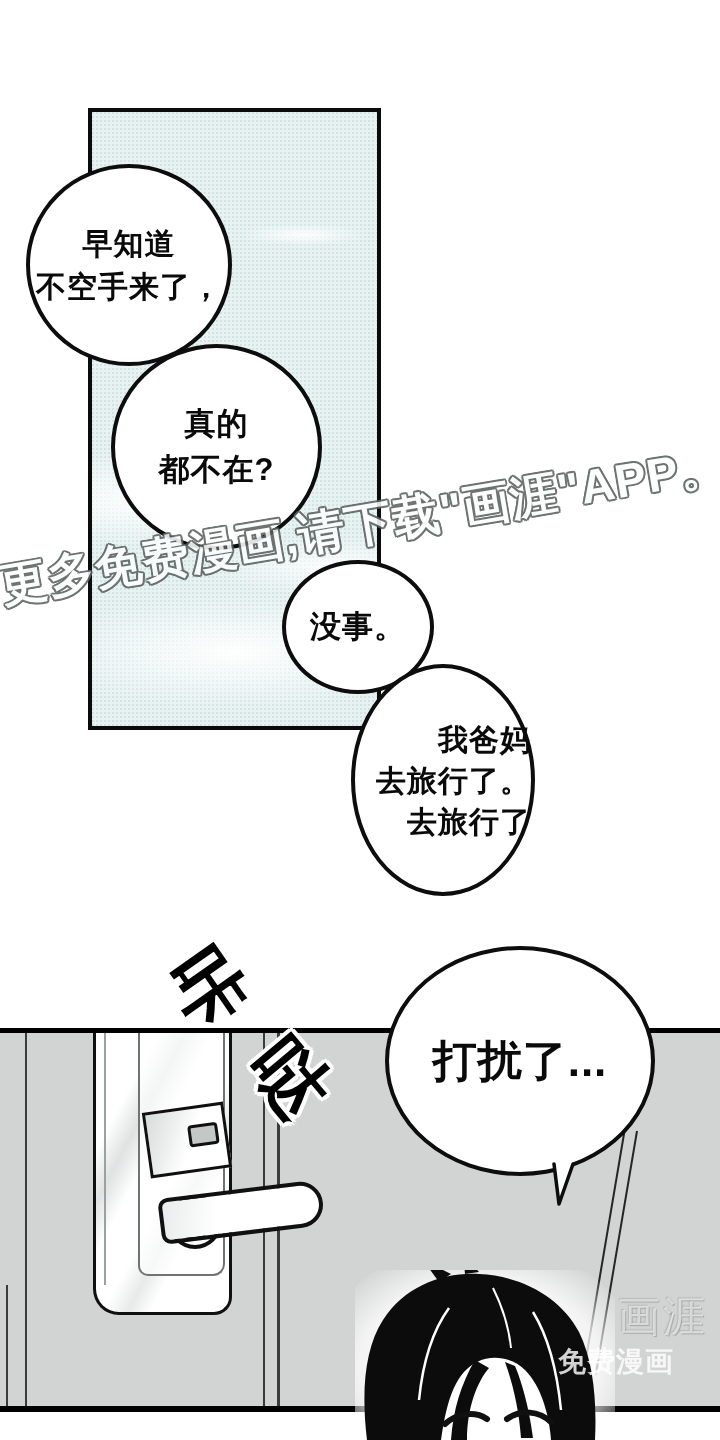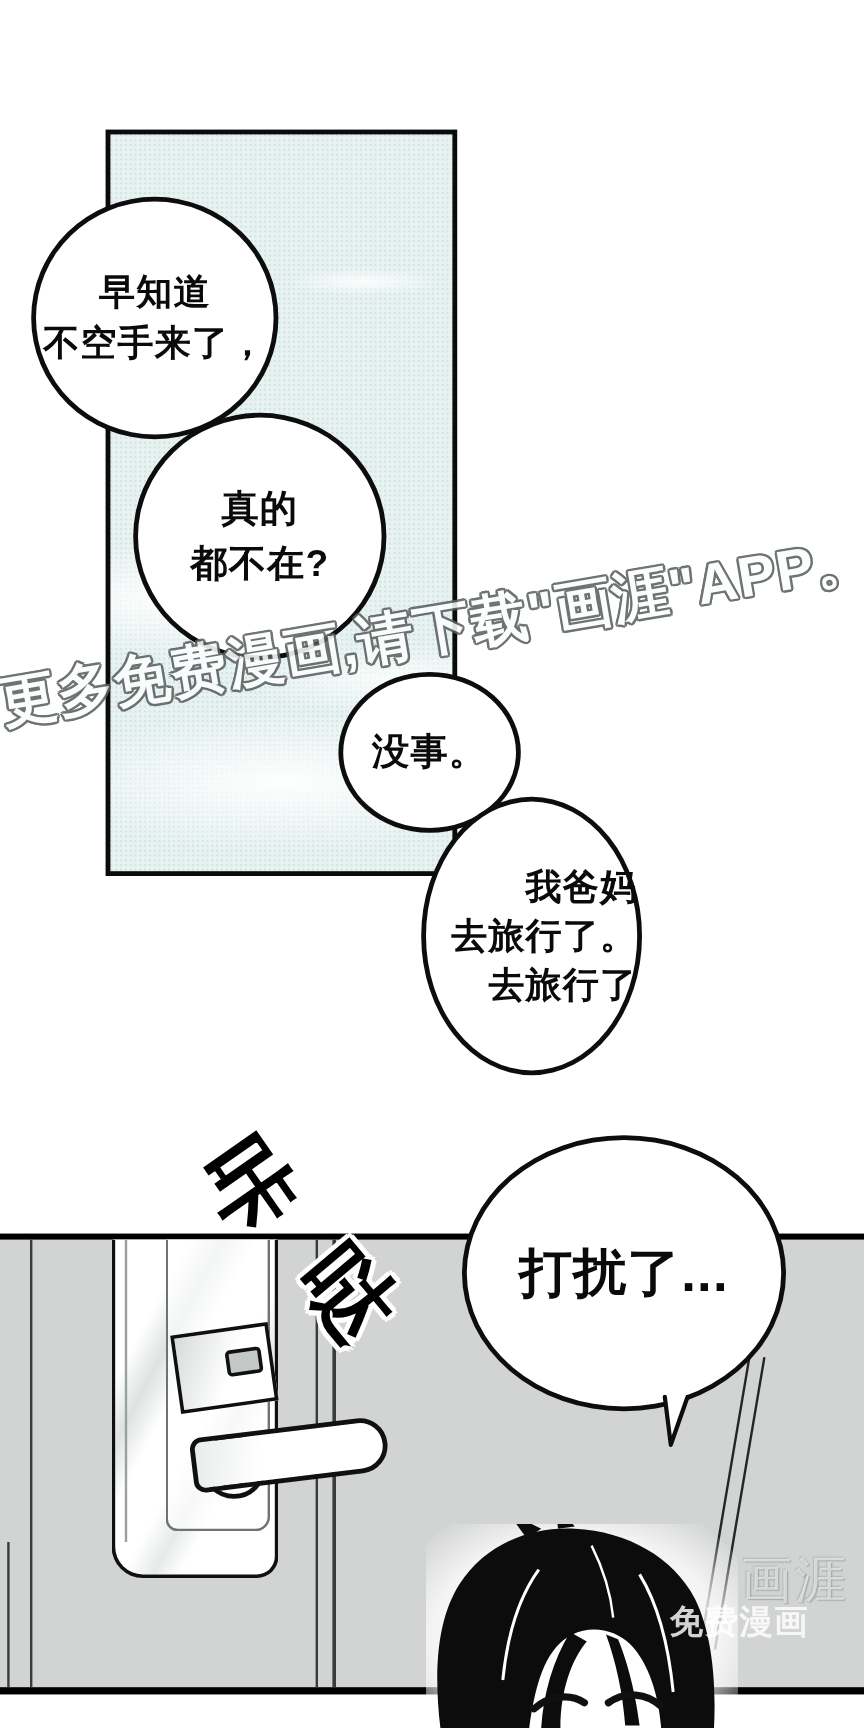--- a/index.html
+++ b/index.html
@@ -110,21 +110,21 @@
       2px 0 0 #5a615f,-2px 0 0 #5a615f,0 2px 0 #5a615f,0 -2px 0 #5a615f,
       1.5px 1.5px 0 #5a615f,-1.5px 1.5px 0 #5a615f,1.5px -1.5px 0 #5a615f,-1.5px -1.5px 0 #5a615f;
   }
   .wm-corner{position:absolute;left:558px;top:1296px;width:150px;line-height:1;}
   .wm-corner .t{
     font-size:42px;font-weight:400;letter-spacing:3px;color:rgba(248,250,249,.62);
     text-shadow:1px 1px 1px rgba(110,115,113,.45),-1px -1px 1px rgba(110,115,113,.3);
     text-align:right;
   }
   .wm-corner .s{
-    font-size:28px;font-weight:700;letter-spacing:1px;color:rgba(255,255,255,.82);
+    margin-top:10px;font-size:28px;font-weight:700;letter-spacing:1px;color:rgba(255,255,255,.82);
   }
 </style>
 </head>
 <body>
 
 <div id="stage">
 
   <div class="sky-panel"></div>
 
   <div class="door-panel"></div>

